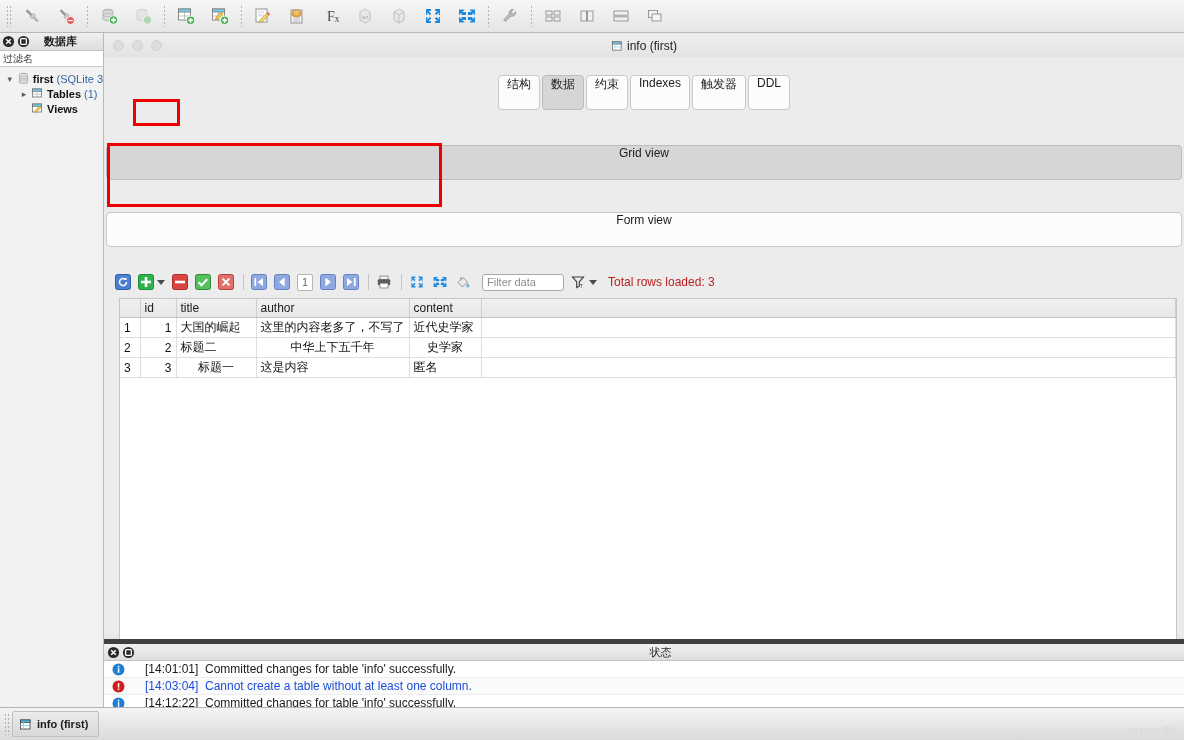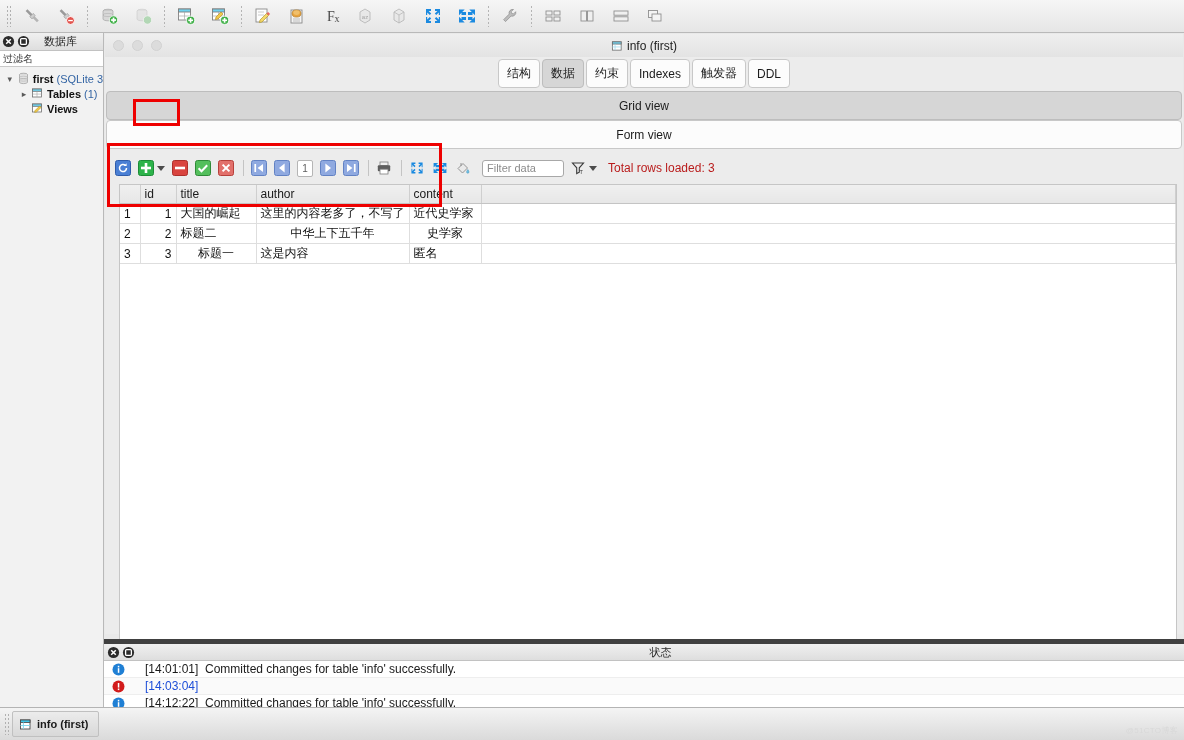--- a/index.html
+++ b/index.html
@@ -43,21 +43,21 @@
     position: absolute; left: 0; top: 33px; width: 104px; height: 674px;
     background: #f2f2f2; border-right: 1px solid #b9b9b9;
   }
   .lp-header {
     height: 18px; display: flex; align-items: center;
     background: linear-gradient(#f0f0f0, #dedede);
     border-bottom: 1px solid #c2c2c2;
     padding-left: 2px;
   }
   .lp-header-title {
-    flex: 1; text-align: center; font-size: 11px; font-weight: normal;
+    flex: 1; text-align: center; font-size: 11px; font-weight: bold;
     color: #1d1d1d; padding-right: 14px;
   }
   .dockbtn { width: 13px; height: 13px; margin-right: 2px; }
   .lp-filter {
     height: 16px; background: #ffffff; border-bottom: 1px solid #c9c9c9;
     display: flex; align-items: center; padding-left: 3px;
     font-size: 10px; color: #3a3a3a;
   }
   .tree { padding: 4px 0 0 0; background: #f2f2f2; height: 639px; }
   .tree-row {
@@ -84,24 +84,24 @@
   }
   .lights { display: flex; gap: 8px; margin-left: 8px; }
   .light { width: 11px; height: 11px; border-radius: 50%; background: #dcdcdc; border: 1px solid #d2d2d2; }
   .cw-title {
     position: absolute; left: 0; right: 0; text-align: center;
     font-size: 12px; color: #232323;
     display: flex; align-items: center; justify-content: center; gap: 4px;
   }
   .tabs-row { display: flex; justify-content: center; margin-top: 2px; }
   .tab {
-    height: 29px; padding: 0 8px; font-size: 12px;
-    display: flex; align-items: center; justify-content: center;
+    height: 35px; padding: 0 8px; font-size: 12px;
+    display: flex; justify-content: center;
     background: #fcfcfc; border: 1px solid #c8c8c8; border-radius: 4px;
-    margin: 0 1px; color: #1c1c1c;
+    margin: 16px 1px; color: #1c1c1c;
   }
   .tab.sel { background: #d6d6d6; border-color: #bdbdbd; }
   .tabs-row2 { display: flex; justify-content: center; margin-top: 3px; flex-direction: column; }
 
   
   .grid-toolbar {
     margin-top: 6px; height: 26px; display: flex; align-items: center;
     padding-left: 10px; gap: 0;
   }
   .gt-btn {
@@ -699,20 +699,21 @@
 
     <div class="log-row alt">
       <span class="badge">
         <svg width="13" height="13" viewBox="0 0 13 13">
           <circle cx="6.5" cy="6.5" r="6" fill="#d21b1b"></circle>
           <rect x="5.8" y="3" width="1.5" height="4.6" fill="#fff"></rect>
           <rect x="5.8" y="8.5" width="1.5" height="1.6" fill="#fff"></rect>
         </svg>
       </span>
       <span class="log-time log-err">[14:03:04]</span>
+      <span class="log-err">Cannot create a table without at least one column.</span>
     </div>
 
     <div class="log-row">
       <span class="badge">
         <svg width="13" height="13" viewBox="0 0 13 13">
           <circle cx="6.5" cy="6.5" r="6" fill="#1f7fd4"></circle>
           <rect x="5.8" y="5.2" width="1.5" height="4.6" fill="#fff"></rect>
           <rect x="5.8" y="2.8" width="1.5" height="1.6" fill="#fff"></rect>
         </svg>
       </span>

